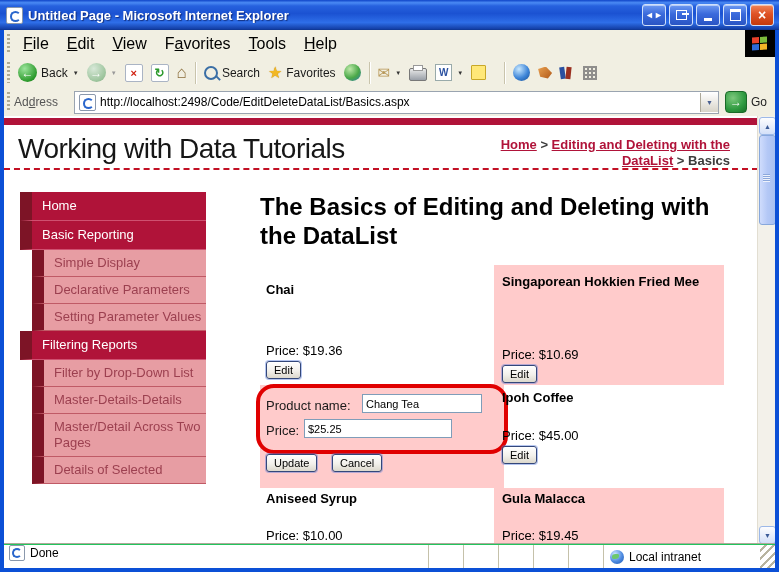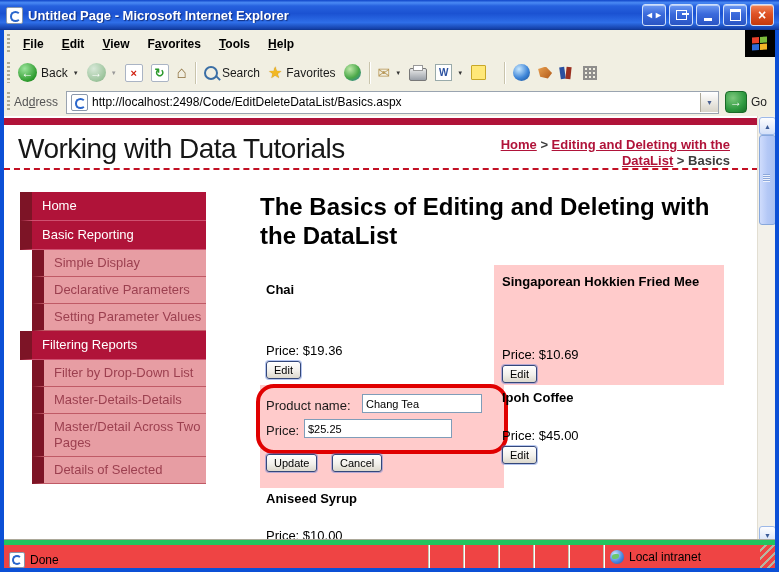--- a/index.html
+++ b/index.html
@@ -25,21 +25,21 @@
   .glyph-min{width:8px;height:3px;background:#fff;margin-top:9px;}
   .glyph-max{width:9px;height:8px;border:1px solid #fff;border-top-width:3px;}
   .glyph-export{width:9px;height:8px;border:1px solid #fff;position:relative;}
   .glyph-export::after{content:"";position:absolute;right:-3px;top:2px;width:7px;height:2px;background:#fff;}
 
   
   .menubar{position:absolute;left:4px;top:30px;right:4px;height:27px;background:#f1efe2;
     display:flex;align-items:center;border-bottom:1px solid #d8d3bc;}
   .grip{width:3px;height:70%;margin:0 4px 0 3px;flex:none;
     background:repeating-linear-gradient(180deg,#aeaa92 0 2px,transparent 2px 4px);}
-  .menu-item{font-size:12px;color:#000;padding:4px 9px;cursor:default;font-weight:bold;}
+  .menu-item{font-size:16px;color:#000;padding:4px 9px;cursor:default;}
   .menu-item u{text-decoration:underline;}
   .win-logo{position:absolute;right:0;top:0;width:30px;height:27px;background:#000;
     display:flex;align-items:center;justify-content:center;}
   .flag{width:16px;height:14px;display:grid;grid-template-columns:7px 7px;grid-template-rows:6px 6px;gap:1px;transform:skewY(-4deg);}
   .flag i:nth-child(1){background:#e8402a;}.flag i:nth-child(2){background:#7cbb3c;}
   .flag i:nth-child(3){background:#2e6ad8;}.flag i:nth-child(4){background:#f3b428;}
 
   
   .toolbar{position:absolute;left:4px;top:57px;right:4px;height:31px;background:#f1efe2;
     display:flex;align-items:center;border-bottom:1px solid #d8d3bc;font-size:12px;color:#1a1a1a;}
@@ -75,21 +75,21 @@
   .books-ic{width:15px;height:13px;position:relative;flex:none;}
   .books-ic::before{content:"";position:absolute;left:0;top:1px;width:5px;height:12px;background:#2a50a0;transform:rotate(-8deg);}
   .books-ic::after{content:"";position:absolute;left:6px;top:1px;width:5px;height:12px;background:#9a3020;transform:rotate(6deg);}
   .grid-ic{width:14px;height:14px;flex:none;opacity:.8;
     background:repeating-linear-gradient(90deg,#777 0 2px,transparent 2px 4px),
                repeating-linear-gradient(0deg,#777 0 2px,transparent 2px 4px);}
 
   
   .addressbar{position:absolute;left:4px;top:88px;right:4px;height:28px;background:#f1efe2;
     display:flex;align-items:center;border-bottom:1px solid #b8b4a0;}
-  .addr-label{font-size:12px;color:#555;margin-right:8px;}
+  .addr-label{font-size:12px;color:#555;margin-right:16px;}
   .addr-label u{text-decoration:underline;}
   .addr-box{flex:1;height:21px;background:#fff;border:1px solid #9aa4b0;display:flex;align-items:center;}
   .addr-box .ie-page-icon{margin:0 4px;}
   .addr-input{flex:1;border:none;outline:none;font-size:12px;font-family:"Liberation Sans",sans-serif;color:#000;padding:0;background:transparent;}
   .addr-drop{width:17px;height:19px;background:linear-gradient(#fefefe,#d8d4c8);border-left:1px solid #aca899;
     display:flex;align-items:center;justify-content:center;font-size:7px;color:#4a6090;flex:none;}
   .go-btn{width:20px;height:20px;border-radius:4px;margin:0 4px 0 6px;flex:none;
     background:radial-gradient(circle at 35% 30%,#7cc87c,#2f9a40 60%,#187028);border:1px solid #1a6a28;
     color:#fff;font-size:12px;font-weight:bold;display:flex;align-items:center;justify-content:center;}
   .go-label{font-size:12px;color:#222;margin-right:8px;}
@@ -133,22 +133,22 @@
     background:linear-gradient(180deg,#fdfdfe,#d4e0f8);color:#3a5a96;font-size:7px;
     display:flex;align-items:center;justify-content:center;}
   .sb-up{top:1px;}
   .sb-down{bottom:1px;}
   .sb-thumb{position:absolute;left:1px;top:19px;width:15px;height:88px;border:1px solid #88a8dc;border-radius:3px;
     background:linear-gradient(90deg,#cfdcfc,#b4c8f6 50%,#a8c0f0);}
   .sb-thumb::after{content:"";position:absolute;left:3px;top:38px;width:7px;height:8px;
     background:repeating-linear-gradient(180deg,#8ca8dc 0 1px,#eef2fc 1px 2px);}
 
   
-  .statusbar{position:absolute;left:4px;bottom:4px;right:4px;height:23px;background:#ef4444;
-    border-top:5px solid #22c55e;box-shadow:0 -1px 0 #aca899;display:flex;align-items:flex-end;font-size:12px;color:#000;}
+  .statusbar{position:absolute;left:4px;bottom:4px;right:4px;height:23px;background:#ffffff;
+    border-top:1px solid #22c55e;box-shadow:0 -1px 0 #aca899;display:flex;align-items:flex-start;font-size:12px;color:#000;}
   .sb-left{flex:1;display:flex;align-items:center;gap:5px;padding-left:5px;}
   .mini-page{width:14px;height:14px;background:#fff;border:1px solid #8a98ac;border-radius:2px;position:relative;flex:none;}
   .mini-page::after{content:"";position:absolute;left:2px;top:2px;width:6px;height:6px;
     border:2px solid #2a66cc;border-radius:50%;border-right-color:transparent;}
   .sb-pane{width:34px;height:100%;border-left:1px solid #c5c1aa;box-shadow:inset 1px 0 0 #fff;}
   .sb-zone{width:150px;height:100%;border-left:1px solid #c5c1aa;box-shadow:inset 1px 0 0 #fff;
     display:flex;align-items:center;gap:5px;padding-left:6px;}
   .globe-ic{width:14px;height:14px;border-radius:50%;flex:none;
     background:radial-gradient(circle at 35% 30%,#cfe8ff,#4d8ae0 55%,#1a55b0);position:relative;}
   .globe-ic::after{content:"";position:absolute;left:2px;top:4px;width:7px;height:5px;background:#6cc86c;border-radius:50% 20% 60% 30%;}
@@ -341,20 +341,24 @@
       <span class="pname" style="left:8px;top:4px;">Ipoh Coffee</span>
       <span class="pprice" style="left:8px;top:43px;">Price: $45.00</span>
       <button class="xpbtn" style="left:8px;top:61px;">Edit</button>
     </div>
 
     <div class="cell" style="left:256px;top:372px;width:234px;height:51px;">
       <span class="pname" style="left:6px;top:2px;">Aniseed Syrup</span>
       <span class="pprice" style="left:6px;top:40px;">Price: $10.00</span>
     </div>
 
+    <div class="cell pink" style="left:490px;top:372px;width:230px;height:57px;">
+      <span class="pname" style="left:8px;top:2px;">Gula Malacca</span>
+      <span class="pprice" style="left:8px;top:40px;">Price: $19.45</span>
+    </div>
 
     <div class="scrollbar">
       <span class="sb-btn sb-up">
           <span>▲</span>
         </span>
       <span class="sb-thumb"></span>
       <span class="sb-btn sb-down">
           <span>▼</span>
         </span>
     </div>

